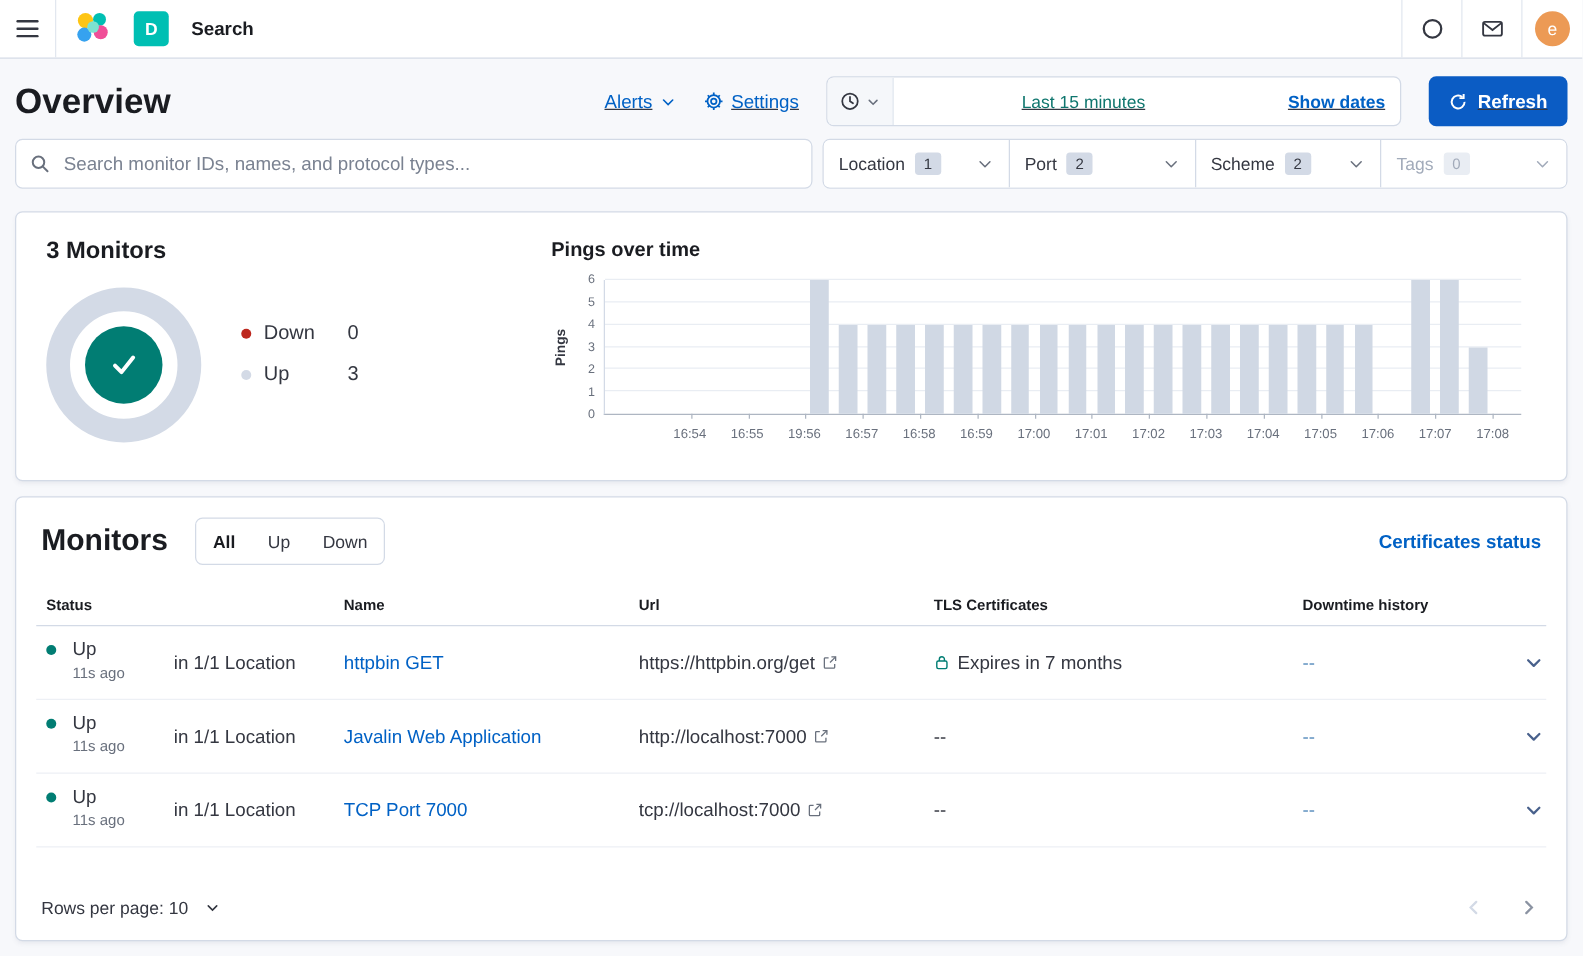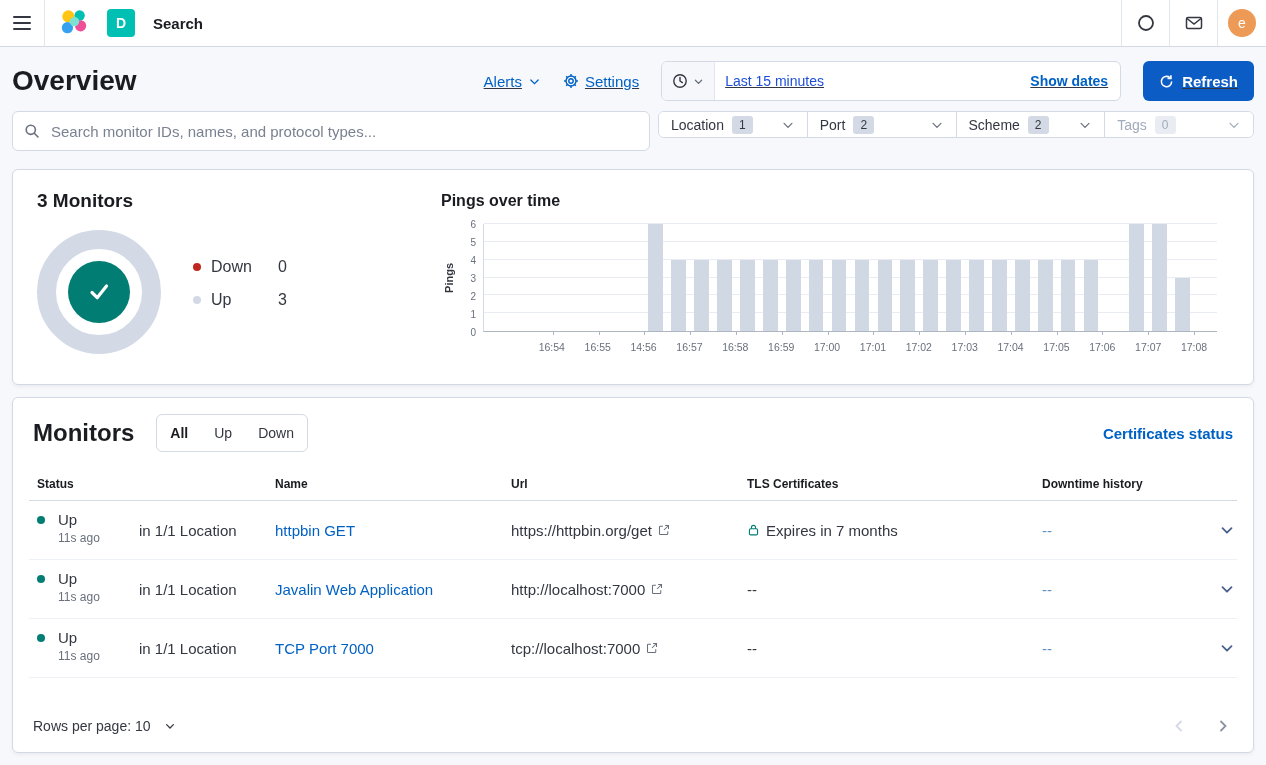--- a/index.html
+++ b/index.html
@@ -25,31 +25,31 @@
 .avatar-btn { width:48px; height:100%; background:none; border:none; display:flex; align-items:center; justify-content:center; }
 .avatar { width:28px; height:28px; border-radius:50%; background:#ec9a55; color:#fff; font-size:14px; display:flex; align-items:center; justify-content:center; }
 
 
 .header-row { display:flex; align-items:center; padding:14px 12px 10px; }
 .page-title { font-size:28px; font-weight:700; color:#1a1c21; margin:0; line-height:40px; }
 .header-controls { margin-left:auto; display:flex; align-items:center; gap:22px;text-decoration:underline; }
 .link-btn { display:flex; align-items:center; gap:6px; background:none; border:none; color:#0061c5; font-size:15px; padding:0; }
 .datepicker { display:flex; align-items:center; width:460px; height:40px; background:#fff; border:1px solid #d3dae6; border-radius:6px; overflow:hidden; }
 .dp-quick { display:flex; align-items:center; gap:5px; height:100%; padding:0 10px; background:#f5f7fa; border:none; border-right:1px solid #e2e7ef; }
-.dp-value { flex:1; text-align:left; font-size:14px; color:#1d4ed8; padding:0 10px; background:none; border:none; }
+.dp-value { flex:1; text-align:center; font-size:14px; color:#0f766e; padding:0 10px; background:none; border:none; }
 .dp-showdates { background:none; border:none; color:#0061c5; font-weight:700; font-size:14px; padding:0 12px; }
 .refresh-btn { display:flex; align-items:center; gap:8px; height:40px; padding:0 16px; background:#0b5cc4; border:none; border-radius:6px; color:#fff; font-size:15px; font-weight:600; }
 
 
 .filter-row { display:flex; padding:0 12px; gap:8px; margin-bottom:18px; }
 .searchbox { position:relative; width:638px; height:40px; flex:none; }
 .searchbox input { width:100%; height:100%; border:1px solid #d3dae6; border-radius:6px; padding:0 12px 0 38px; font-size:15px; color:#343741; background:#fff; font-family:inherit; }
 .searchbox input::placeholder { color:#7a8291; }
 .search-icon { position:absolute; left:12px; top:12px; }
-.filter-group { display:flex; flex:1; height:27px; background:#fff; border:1px solid #d3dae6; border-radius:6px; overflow:hidden; }
+.filter-group { display:flex; flex:1; height:40px; background:#fff; border:1px solid #d3dae6; border-radius:6px; overflow:hidden; }
 .filter-btn { flex:1; display:flex; align-items:center; gap:8px; padding:0 12px; background:#fff; border:none; border-left:1px solid #d3dae6; font-size:14px; color:#343741; }
 .filter-btn:first-child { border-left:none; }
 .filter-btn svg { margin-left:auto; }
 .f-count { background:#d3dae6; border-radius:3px; padding:2px 7px; font-size:12px; color:#343741; }
 .f-disabled { color:#a2abba; }
 .f-disabled .f-count { background:#e9edf3; color:#a2abba; }
 
 
 .panel { background:#fff; border:1px solid #d3dae6; border-radius:6px; margin:0 12px; box-shadow:0 2px 4px -1px rgba(96,107,128,0.12); }
 .panel-snapshot { height:216px; padding:20px 24px 14px; display:flex; margin-bottom:12px; }
@@ -326,21 +326,21 @@
             <div class="xtickmark" style="left: 65.625%;"></div>
             <div class="xtickmark" style="left: 71.875%;"></div>
             <div class="xtickmark" style="left: 78.125%;"></div>
             <div class="xtickmark" style="left: 84.375%;"></div>
             <div class="xtickmark" style="left: 90.625%;"></div>
             <div class="xtickmark" style="left: 96.875%;"></div>
           </div>
         <div class="xrow" id="xrow">
             <span class="xlabel" style="left: 9.375%;">16:54</span>
             <span class="xlabel" style="left: 15.625%;">16:55</span>
-            <span class="xlabel" style="left: 21.875%;">14:56</span>
+            <span class="xlabel" style="left: 21.875%;">19:56</span>
             <span class="xlabel" style="left: 28.125%;">16:57</span>
             <span class="xlabel" style="left: 34.375%;">16:58</span>
             <span class="xlabel" style="left: 40.625%;">16:59</span>
             <span class="xlabel" style="left: 46.875%;">17:00</span>
             <span class="xlabel" style="left: 53.125%;">17:01</span>
             <span class="xlabel" style="left: 59.375%;">17:02</span>
             <span class="xlabel" style="left: 65.625%;">17:03</span>
             <span class="xlabel" style="left: 71.875%;">17:04</span>
             <span class="xlabel" style="left: 78.125%;">17:05</span>
             <span class="xlabel" style="left: 84.375%;">17:06</span>

